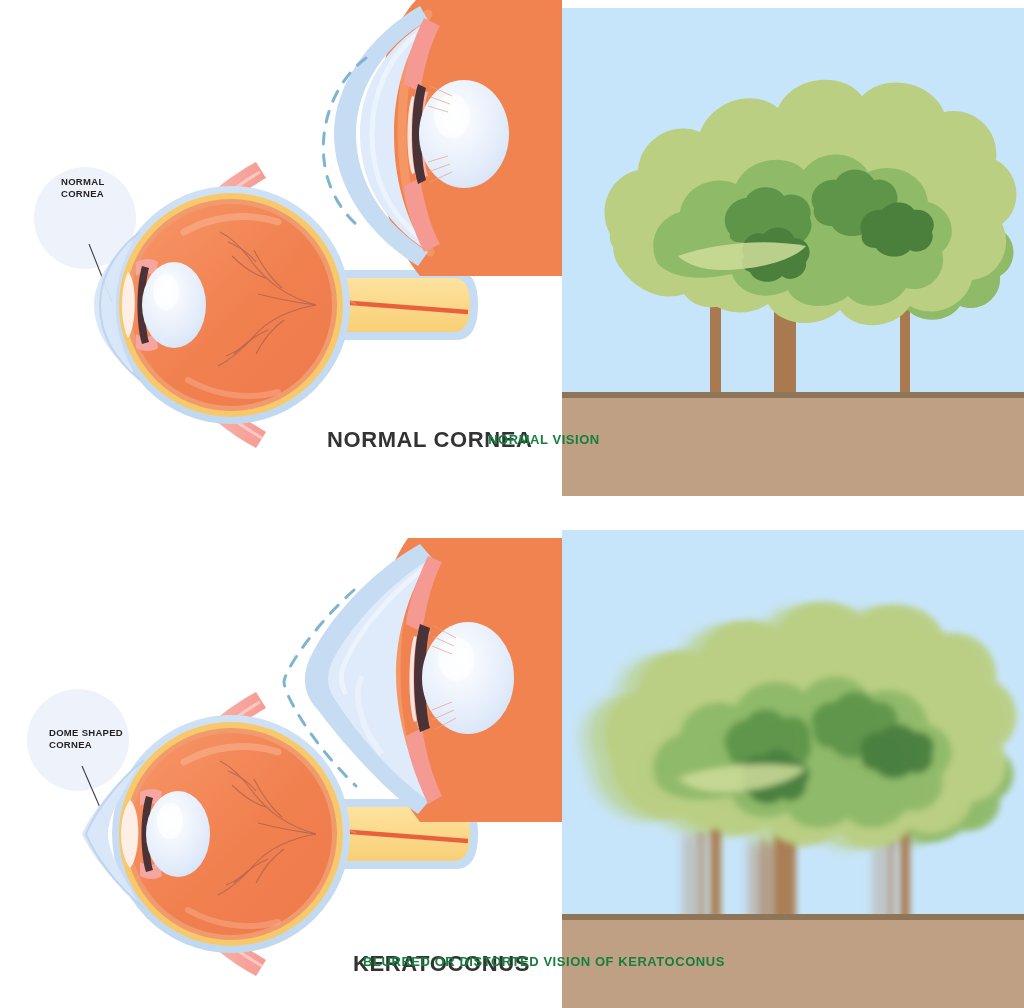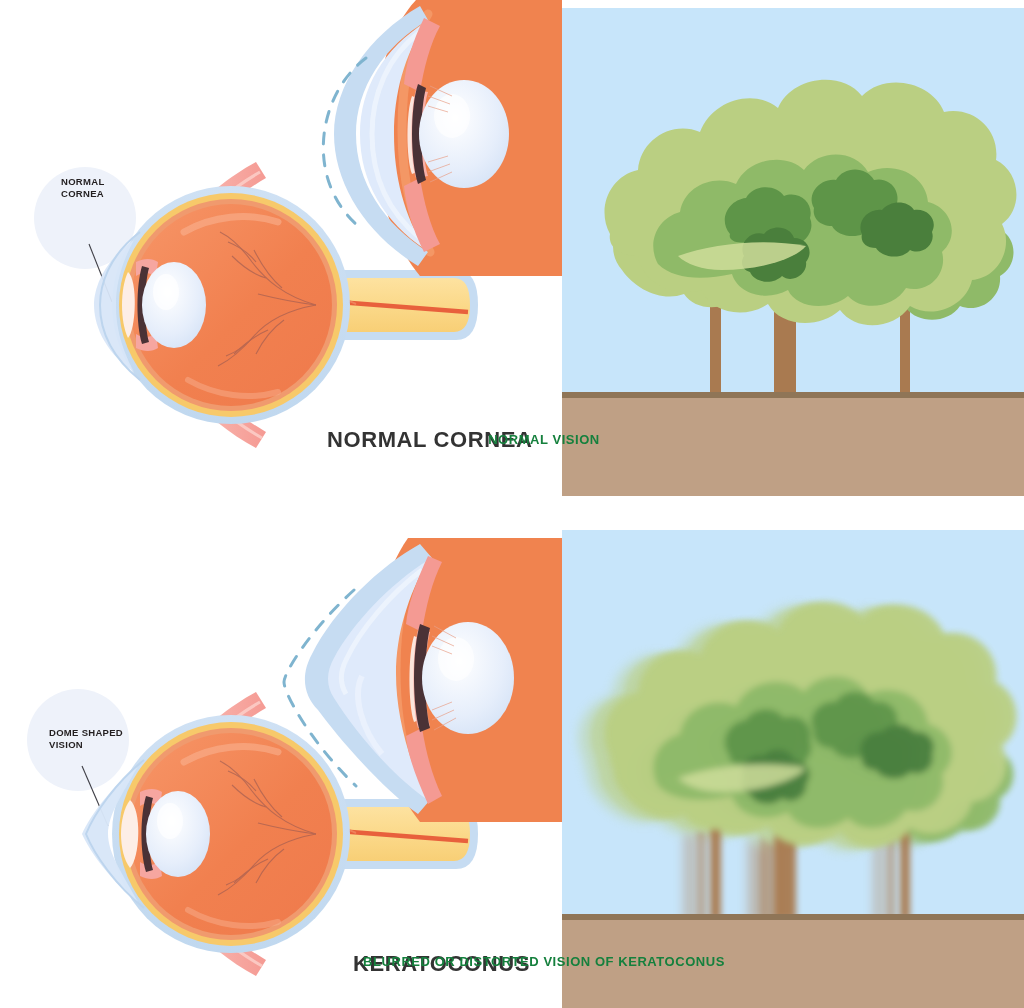--- a/index.html
+++ b/index.html
@@ -395,21 +395,21 @@
               <path d="M416 216 L438 206"></path>
             <path d="M416 206 L436 198"></path>
           </g>
 
           <path d="M338 86 C296 124 268 168 268 178 C268 190 296 240 340 282" stroke="#7fb4cf" stroke-width="3" fill="none" stroke-dasharray="11 11" stroke-linecap="round"></path>
         </g>
       </svg>
     </div>
 
     <div class="callout-label cl-kc" style="left:33px;top:223px;">DOME SHAPED
-VISION</div>
+CORNEA</div>
 
     <div class="caption cap-kc" style="left:329px;top:447px;">KERATOCONUS</div>
 
     <div class="vision vision-kc" style="top:26px;">
       <svg viewBox="0 0 466 488" xmlns="http://www.w3.org/2000/svg">
         <defs>
           <filter id="blurSoft" x="-25%" y="-25%" width="150%" height="150%">
             <feGaussianBlur stdDeviation="3.2"></feGaussianBlur>
           </filter>
           <filter id="blurMore" x="-25%" y="-25%" width="150%" height="150%">

